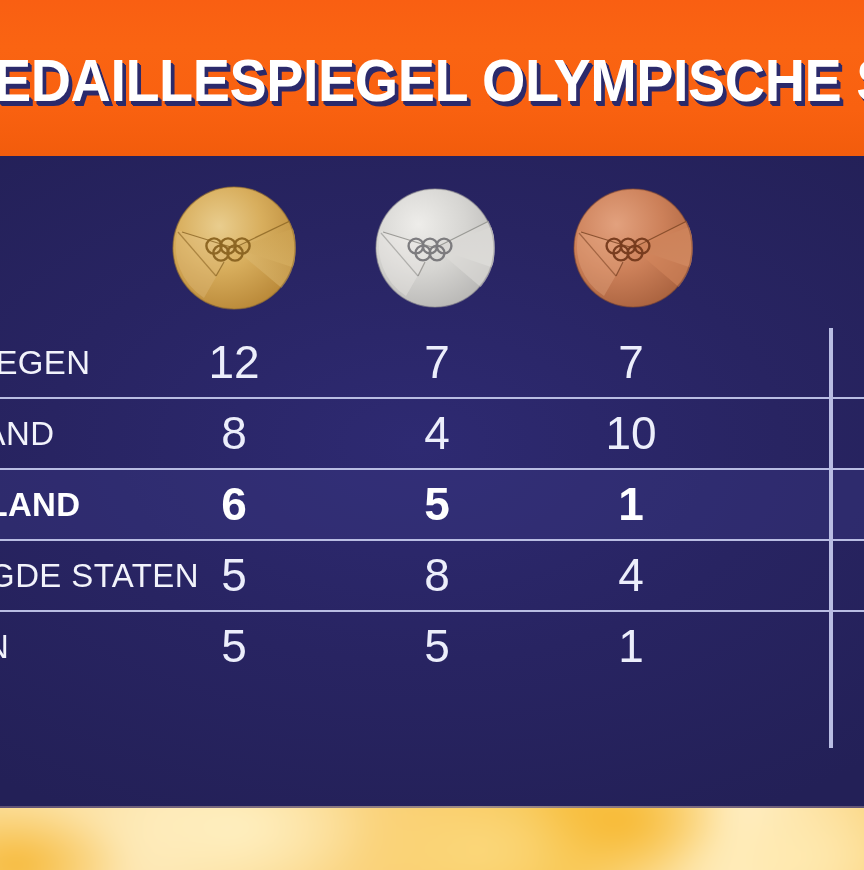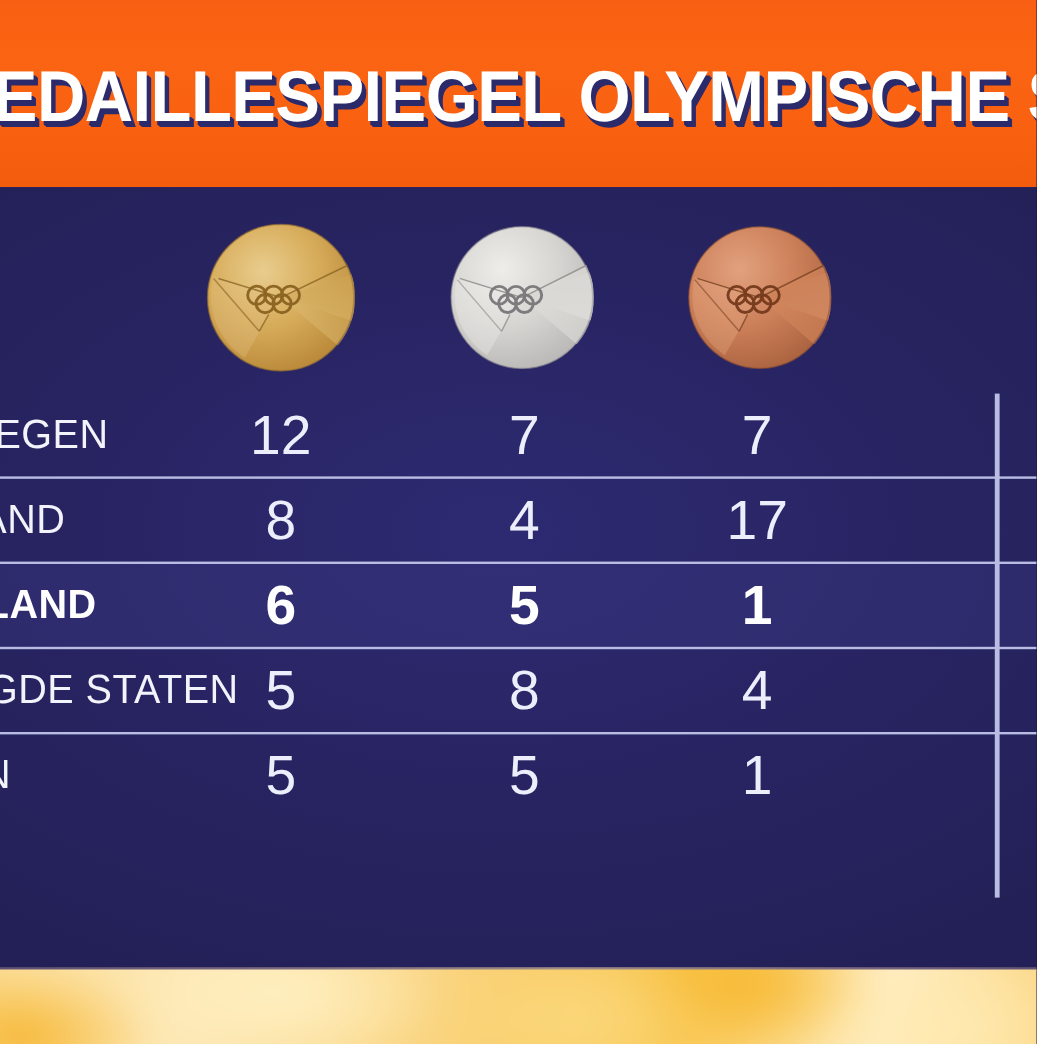--- a/index.html
+++ b/index.html
@@ -294,21 +294,21 @@
         <div class="country">NOORWEGEN</div>
         <div class="cell c-gold">12</div>
         <div class="cell c-silver">7</div>
         <div class="cell c-bronze">7</div>
       </div>
 
       <div class="row">
         <div class="country">DUITSLAND</div>
         <div class="cell c-gold">8</div>
         <div class="cell c-silver">4</div>
-        <div class="cell c-bronze">17</div>
+        <div class="cell c-bronze">10</div>
       </div>
 
       <div class="row highlight">
         <div class="country">NEDERLAND</div>
         <div class="cell c-gold">6</div>
         <div class="cell c-silver">5</div>
         <div class="cell c-bronze">1</div>
       </div>
 
       <div class="row">

